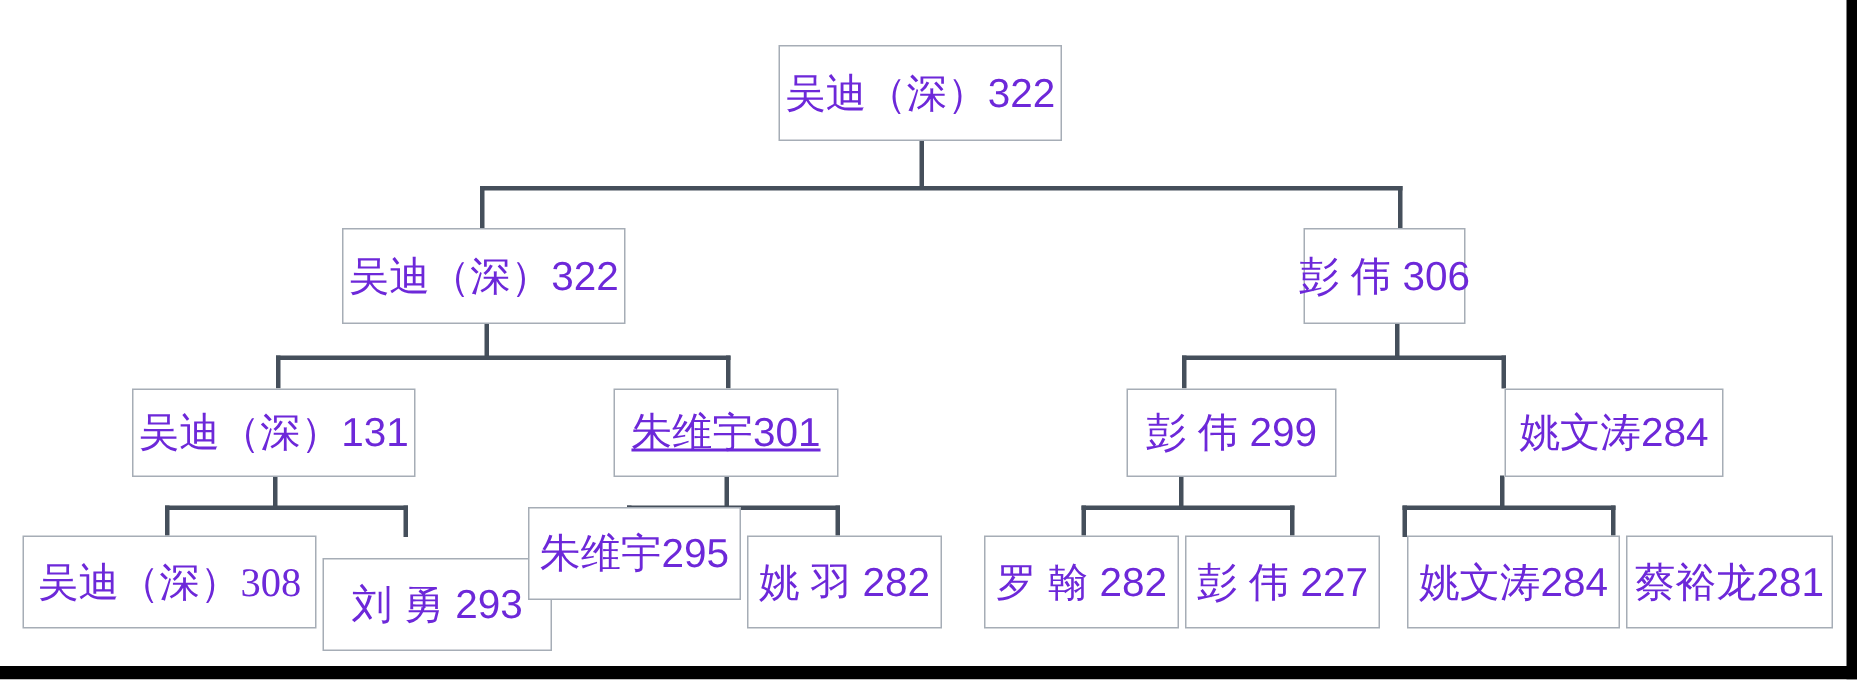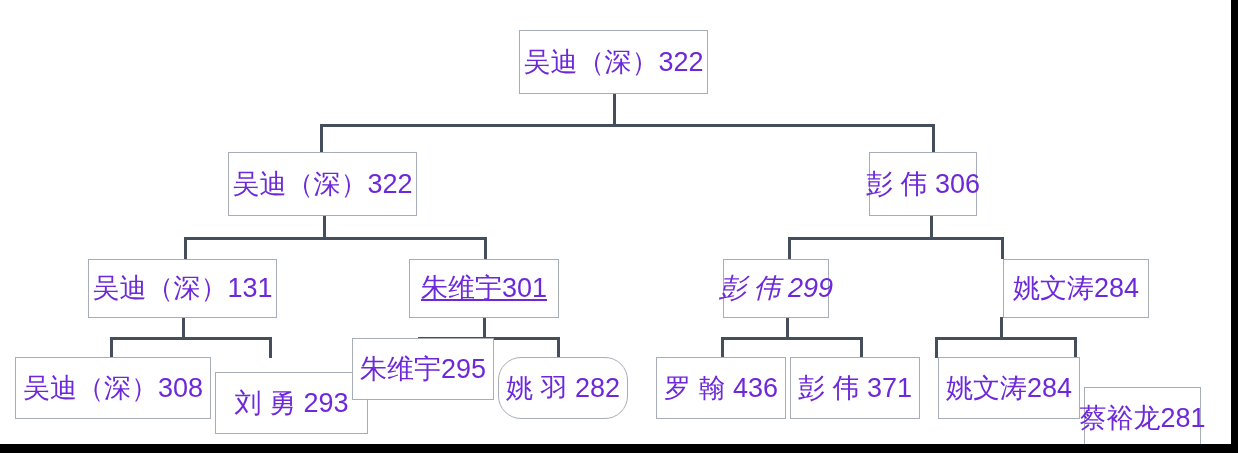--- a/index.html
+++ b/index.html
@@ -95,45 +95,45 @@
   <div class="node" style="left:869px; top:152px; width:108px; height:64px;">
     <span>彭 伟 306</span>
   </div>
 
   <div class="node" style="left:88px; top:259px; width:189px; height:59px;">
     <span>吴迪（深）131</span>
   </div>
   <div class="node" style="left:409px; top:259px; width:150px; height:59px;text-decoration:underline;">
     <span>朱维宇301</span>
   </div>
-  <div class="node" style="left:723px; top:259px; width:106px; height:59px;font-style:italic;">
+  <div class="node" style="left:751px; top:259px; width:140px; height:59px;">
     <span>彭 伟 299</span>
   </div>
   <div class="node" style="left:1003px; top:259px; width:146px; height:59px;">
     <span>姚文涛284</span>
   </div>
 
-  <div class="node" style="left:15px; top:357px; width:196px; height:62px;">
+  <div class="node" style="left:15px; top:357px; width:196px; height:62px;font-family:Liberation Serif, serif;">
     <span>吴迪（深）308</span>
   </div>
   <div class="node" style="left:215px; top:372px; width:153px; height:62px;">
     <span>刘 勇 293</span>
   </div>
   <div class="node" style="left:352px; top:338px; width:142px; height:62px;">
     <span>朱维宇295</span>
   </div>
-  <div class="node" style="left:498px; top:357px; width:130px; height:62px;border-radius:23px;">
+  <div class="node" style="left:498px; top:357px; width:130px; height:62px;">
     <span>姚 羽 282</span>
   </div>
   <div class="node" style="left:656px; top:357px; width:130px; height:62px;">
-    <span>罗 翰 436</span>
+    <span>罗 翰 282</span>
   </div>
   <div class="node" style="left:790px; top:357px; width:130px; height:62px;">
-    <span>彭 伟 371</span>
+    <span>彭 伟 227</span>
   </div>
   <div class="node" style="left:938px; top:357px; width:142px; height:62px;">
     <span>姚文涛284</span>
   </div>
-  <div class="node" style="left:1084px; top:357px; width:117px; height:62px;margin-top:30px;">
+  <div class="node" style="left:1084px; top:357px; width:138px; height:62px;">
     <span>蔡裕龙281</span>
   </div>
 
 </div>
 
 </body></html>

